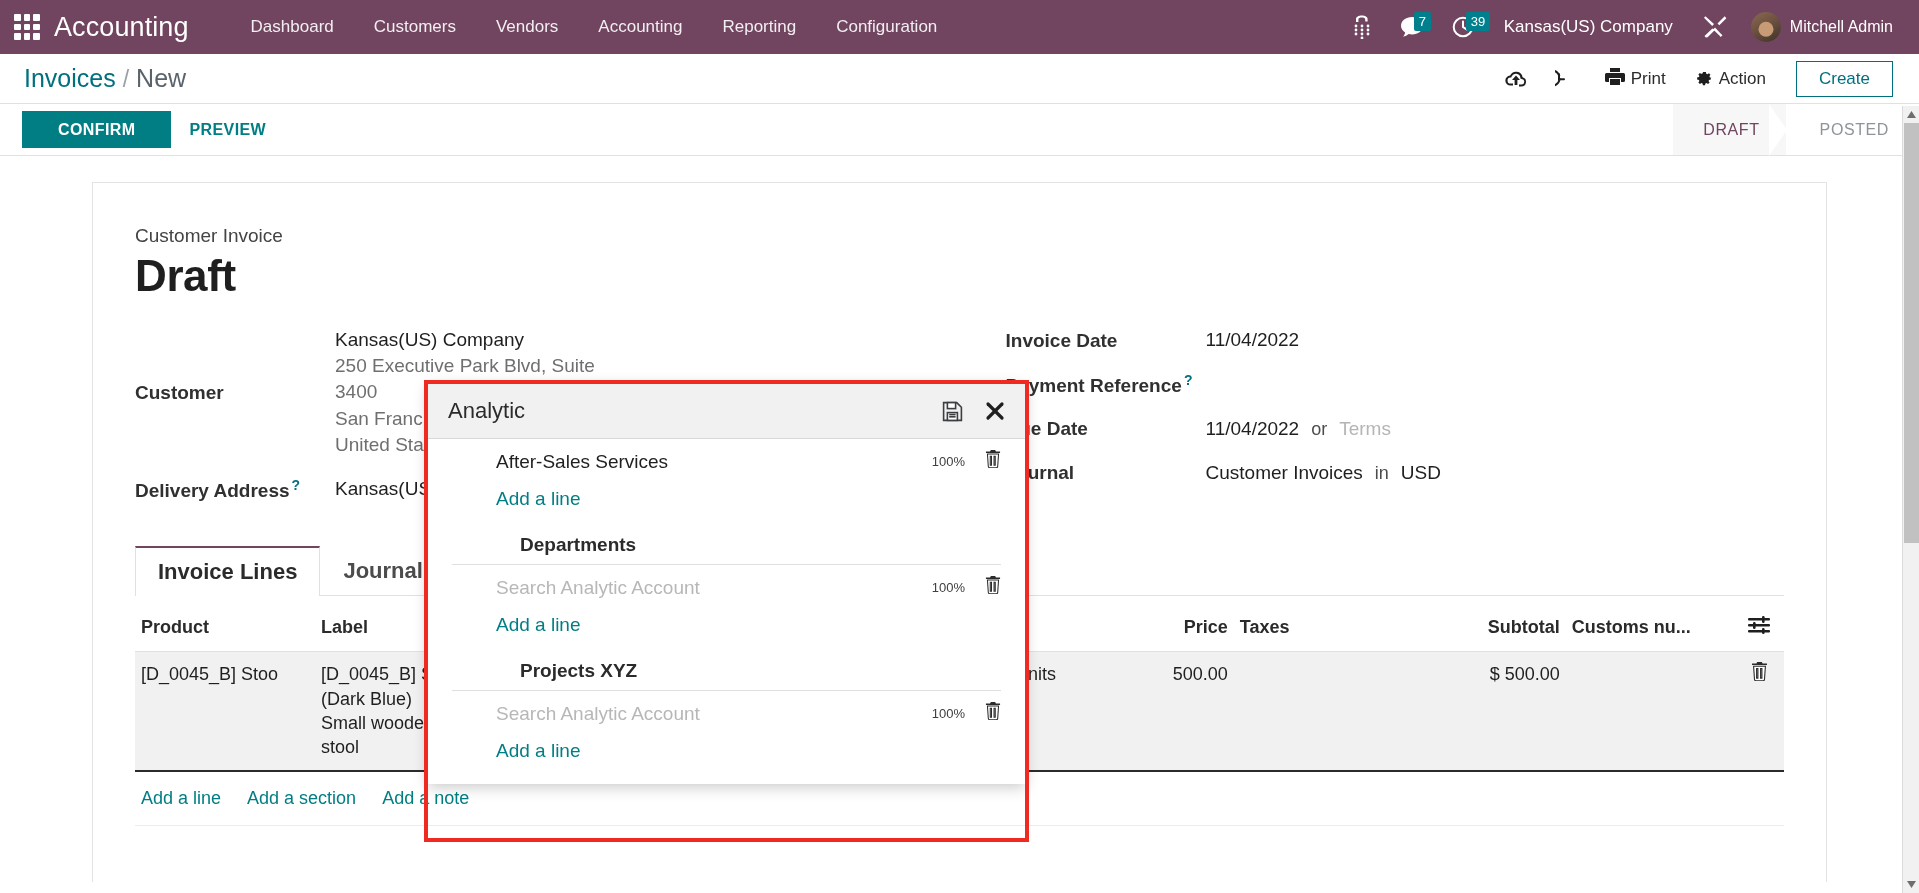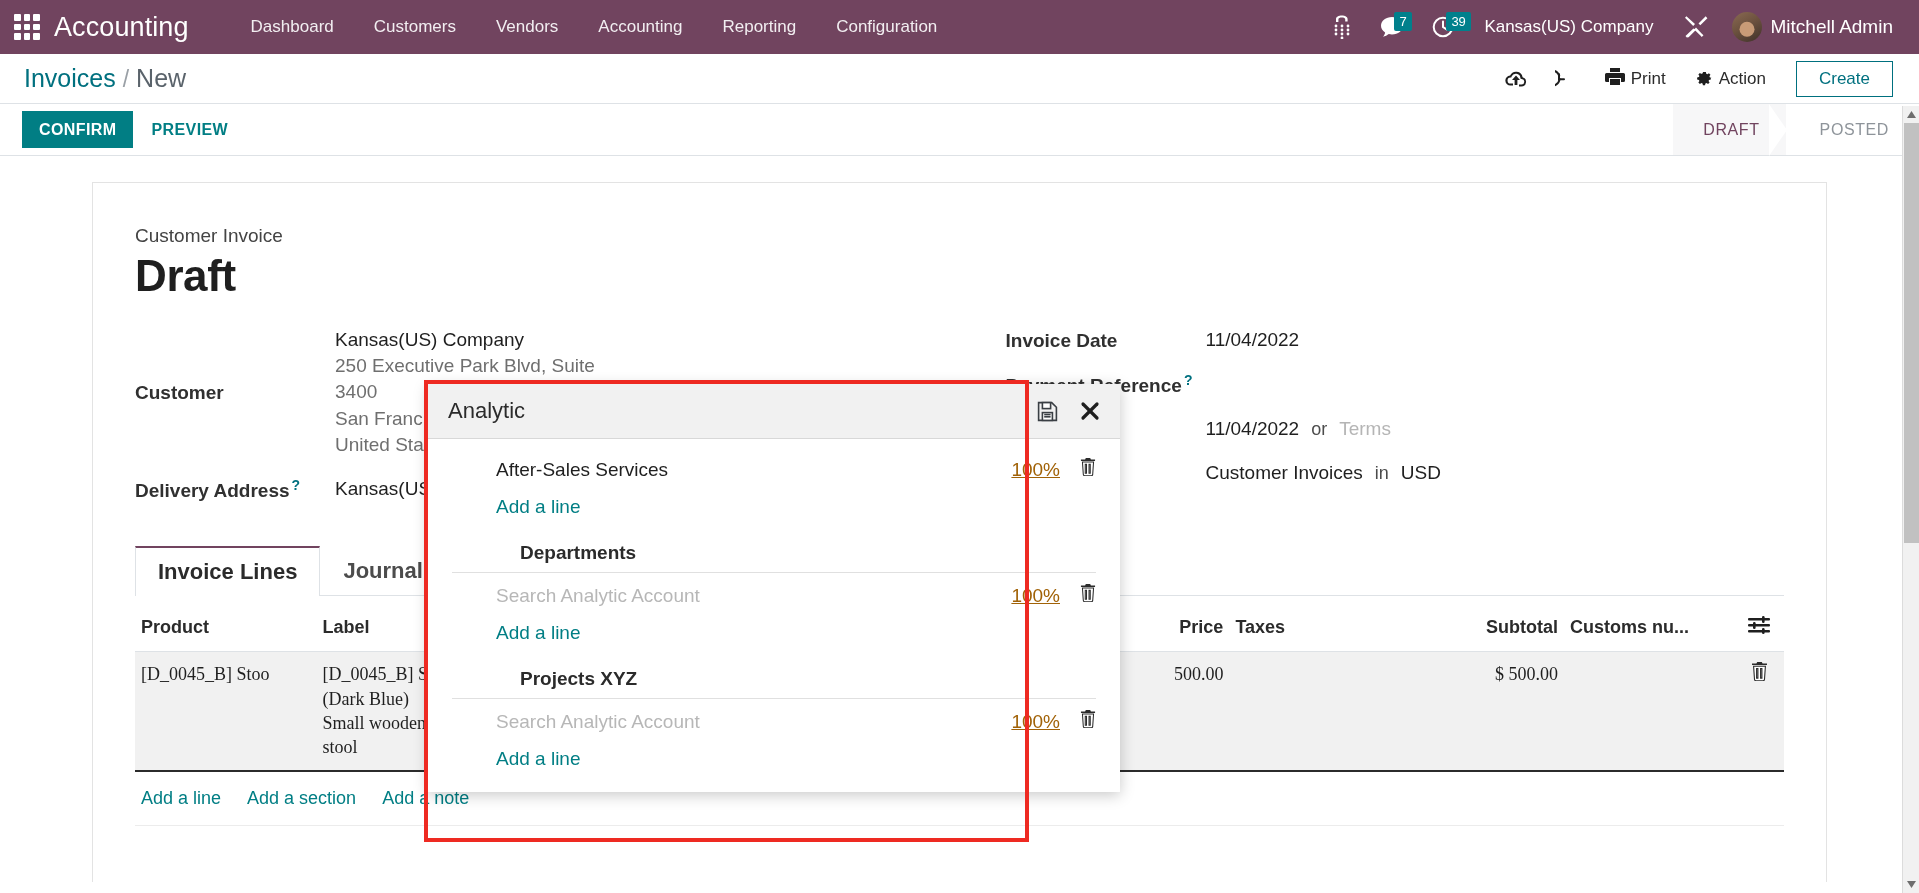--- a/index.html
+++ b/index.html
@@ -93,21 +93,21 @@
   .avatar::after {
     content: "";
     position: absolute;
     left: 50%; top: 52%;
     transform: translate(-50%,-42%);
     width: 15px; height: 15px;
     border-radius: 50%;
     background: #c89b77;
   }
   .user-name {
-    font-size: 19px;
+    font-size: 16px;
     cursor: pointer;
     padding-right: 4px;
     white-space: nowrap;
   }
   .user-block { display: flex; align-items: center; padding: 4px 4px 4px 10px; cursor: pointer; }
 
   
   .cp-top {
     height: 50px;
     background: #ffffff;
@@ -166,21 +166,21 @@
     border-bottom: 1px solid #dee2e6;
     position: relative;
   }
   .btn-confirm {
     background: #017e84;
     color: #fff;
     border: none;
     font-size: 16px;
     font-weight: 600;
     letter-spacing: .4px;
-    padding: 0 17px;
+    padding: 0 36px;
     margin: 7px 0 7px 22px;
     cursor: pointer;
     text-transform: uppercase;
   }
   .btn-preview {
     background: transparent;
     color: #017e84;
     border: none;
     font-size: 16px;
     font-weight: 600;
@@ -337,21 +337,20 @@
   table.lines th.num, table.lines td.num { text-align: right; }
   table.lines th.opt { width: 44px; text-align: center; }
   table.lines td {
     font-size: 18px;
     color: #1f1f1f;
     padding: 10px 6px;
     vertical-align: top;
     background: #f1f1f1;
     border-bottom: 1px solid #e6e6e6;
     line-height: 1.35;
-    font-family: Liberation Serif, serif;
   }
   table.lines td.cell-white { background: #ffffff; border-bottom: 2px solid #2b2b2b; }
   table.lines td.cell-prod { border-bottom: 2px solid #2b2b2b; }
   .tag-pill {
     display: inline-block;
     background: #4a5568;
     color: #ffffff;
     font-size: 16px;
     font-weight: 700;
     border-radius: 14px;
@@ -384,27 +383,26 @@
     position: absolute;
     left: 424px; top: 224px;
     width: 605px; height: 462px;
     border: 4px solid #ee2a22;
     z-index: 120;
     pointer-events: none;
   }
   .dialog {
     position: absolute;
     left: 428px; top: 228px;
-    width: 692px;
+    width: 597px;
     background: #ffffff;
     box-shadow: 0 3px 14px rgba(0,0,0,.22);
     z-index: 110;
     display: flex;
     flex-direction: column;
-    gap: 8px;
   }
   .dialog-header {
     background: #f1f1f1;
     border-bottom: 1px solid #d8d8d8;
     display: flex;
     align-items: center;
     padding: 14px 20px;
   }
   .dialog-title { font-size: 22px; color: #2b2b2b; font-weight: 400; }
   .dialog-hdr-actions { margin-left: auto; display: flex; align-items: center; gap: 22px; }
@@ -418,21 +416,21 @@
     border-bottom: 1px solid #e0e0e0;
     margin: 0 24px 0 24px;
   }
   .an-row {
     display: flex;
     align-items: center;
     padding: 11px 24px 11px 68px;
   }
   .an-name { font-size: 19px; color: #1f1f1f; }
   .an-name.placeholder { color: #b7b7b7; }
-  .an-pct { margin-left: auto; font-size: 19px; color: #a16207; padding-right: 20px; text-decoration: underline; }
+  .an-pct { margin-left: auto; font-size: 13px; color: #404040; padding-right: 20px; }
   .an-trash { color: #2b2b2b; cursor: pointer; font-size: 18px; }
   .an-addline {
     font-size: 19px;
     color: #017e84;
     cursor: pointer;
     padding: 4px 24px 12px 68px;
   }
 </style>
 </head>
 <body>

